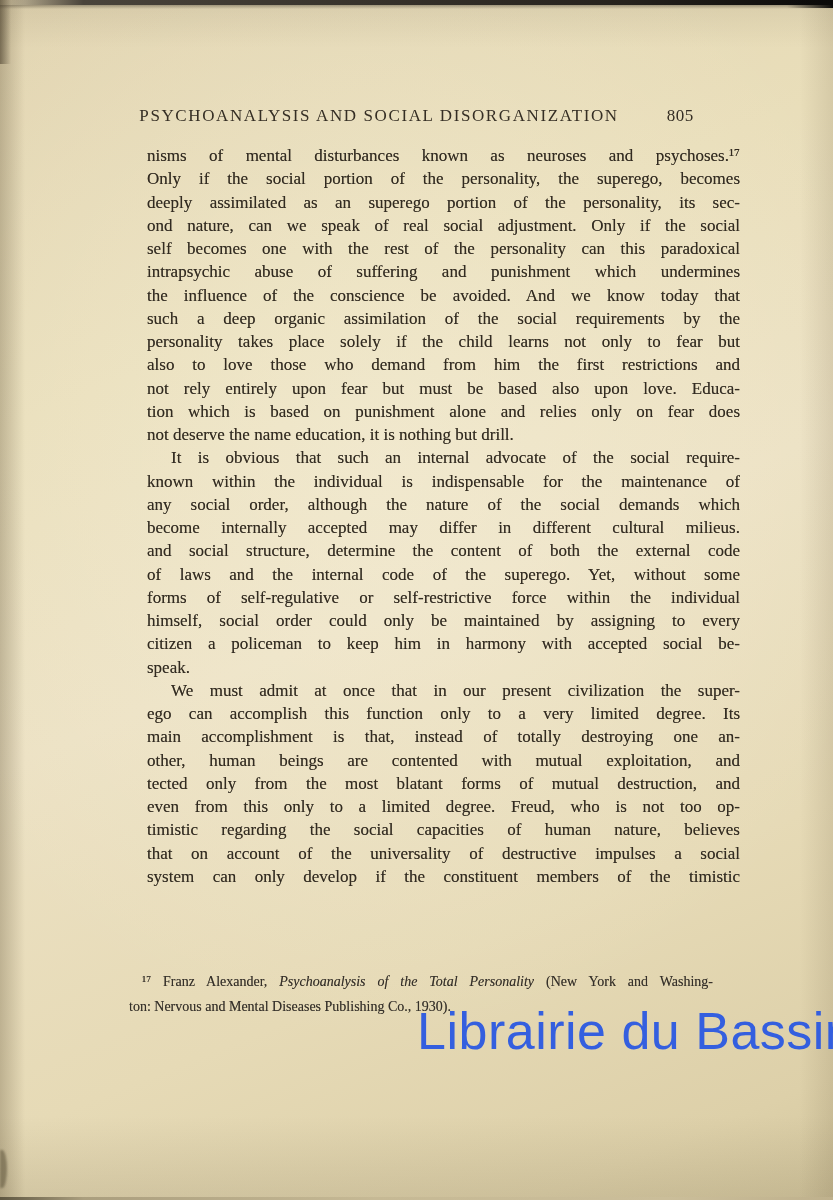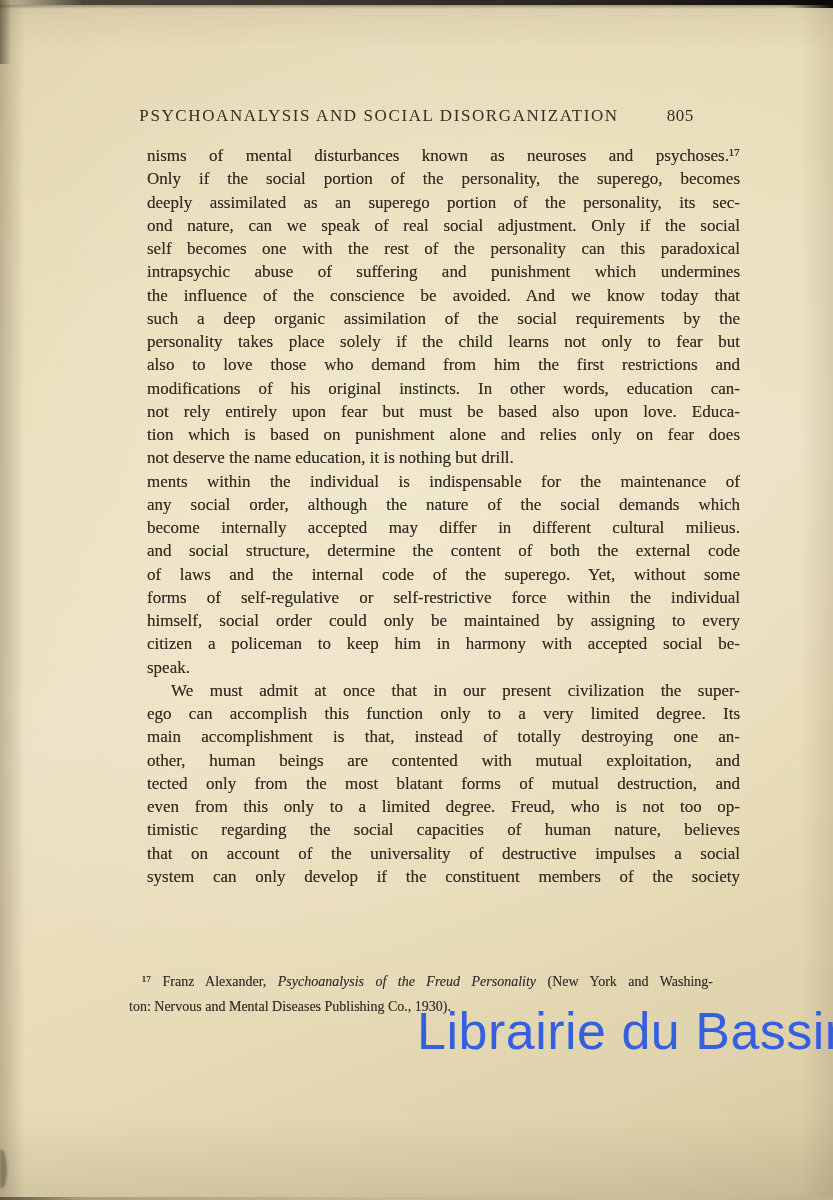--- a/index.html
+++ b/index.html
@@ -111,47 +111,47 @@
         <div class="line">nisms of mental disturbances known as neuroses and psychoses.¹⁷</div>
         <div class="line">Only if the social portion of the personality, the superego, becomes</div>
         <div class="line">deeply assimilated as an superego portion of the personality, its sec-</div>
         <div class="line">ond nature, can we speak of real social adjustment. Only if the social</div>
         <div class="line">self becomes one with the rest of the personality can this paradoxical</div>
         <div class="line">intrapsychic abuse of suffering and punishment which undermines</div>
         <div class="line">the influence of the conscience be avoided. And we know today that</div>
         <div class="line">such a deep organic assimilation of the social requirements by the</div>
         <div class="line">personality takes place solely if the child learns not only to fear but</div>
         <div class="line">also to love those who demand from him the first restrictions and</div>
-        <div class="line">modifications of his original instincts. In other words, education can-</div>
         <div class="line">not rely entirely upon fear but must be based also upon love. Educa-</div>
         <div class="line">tion which is based on punishment alone and relies only on fear does</div>
         <div class="line last">not deserve the name education, it is nothing but drill.</div>
-        <div class="line">ments within the individual is indispensable for the maintenance of</div>
+        <div class="line indent">It is obvious that such an internal advocate of the social require-</div>
+        <div class="line">known within the individual is indispensable for the maintenance of</div>
         <div class="line">any social order, although the nature of the social demands which</div>
         <div class="line">become internally accepted may differ in different cultural milieus.</div>
         <div class="line">and social structure, determine the content of both the external code</div>
         <div class="line">of laws and the internal code of the superego. Yet, without some</div>
         <div class="line">forms of self-regulative or self-restrictive force within the individual</div>
         <div class="line">himself, social order could only be maintained by assigning to every</div>
         <div class="line">citizen a policeman to keep him in harmony with accepted social be-</div>
         <div class="line last">speak.</div>
         <div class="line indent">We must admit at once that in our present civilization the super-</div>
         <div class="line">ego can accomplish this function only to a very limited degree. Its</div>
         <div class="line">main accomplishment is that, instead of totally destroying one an-</div>
         <div class="line">other, human beings are contented with mutual exploitation, and</div>
         <div class="line">tected only from the most blatant forms of mutual destruction, and</div>
         <div class="line">even from this only to a limited degree. Freud, who is not too op-</div>
         <div class="line">timistic regarding the social capacities of human nature, believes</div>
         <div class="line">that on account of the universality of destructive impulses a social</div>
-        <div class="line">system can only develop if the constituent members of the society</div>
+        <div class="line">system can only develop if the constituent members of the timistic</div>
       </div>
 
     <div class="footnote">
       <div class="fn-line1">
-        <span>¹⁷ </span><span>Franz Alexander, </span><span class="fn-work">Psychoanalysis of the Freud Personality</span><span> (New York and Washing-</span>
+        <span>¹⁷ </span><span>Franz Alexander, </span><span class="fn-work">Psychoanalysis of the Total Personality</span><span> (New York and Washing-</span>
       </div>
       <div class="fn-line2">ton: Nervous and Mental Diseases Publishing Co., 1930).</div>
     </div>
 
   </div>
 
   <div class="watermark" style="color: rgb(43, 89, 226);">Librairie du Bassin</div>
 </div>
 
 </body></html>

